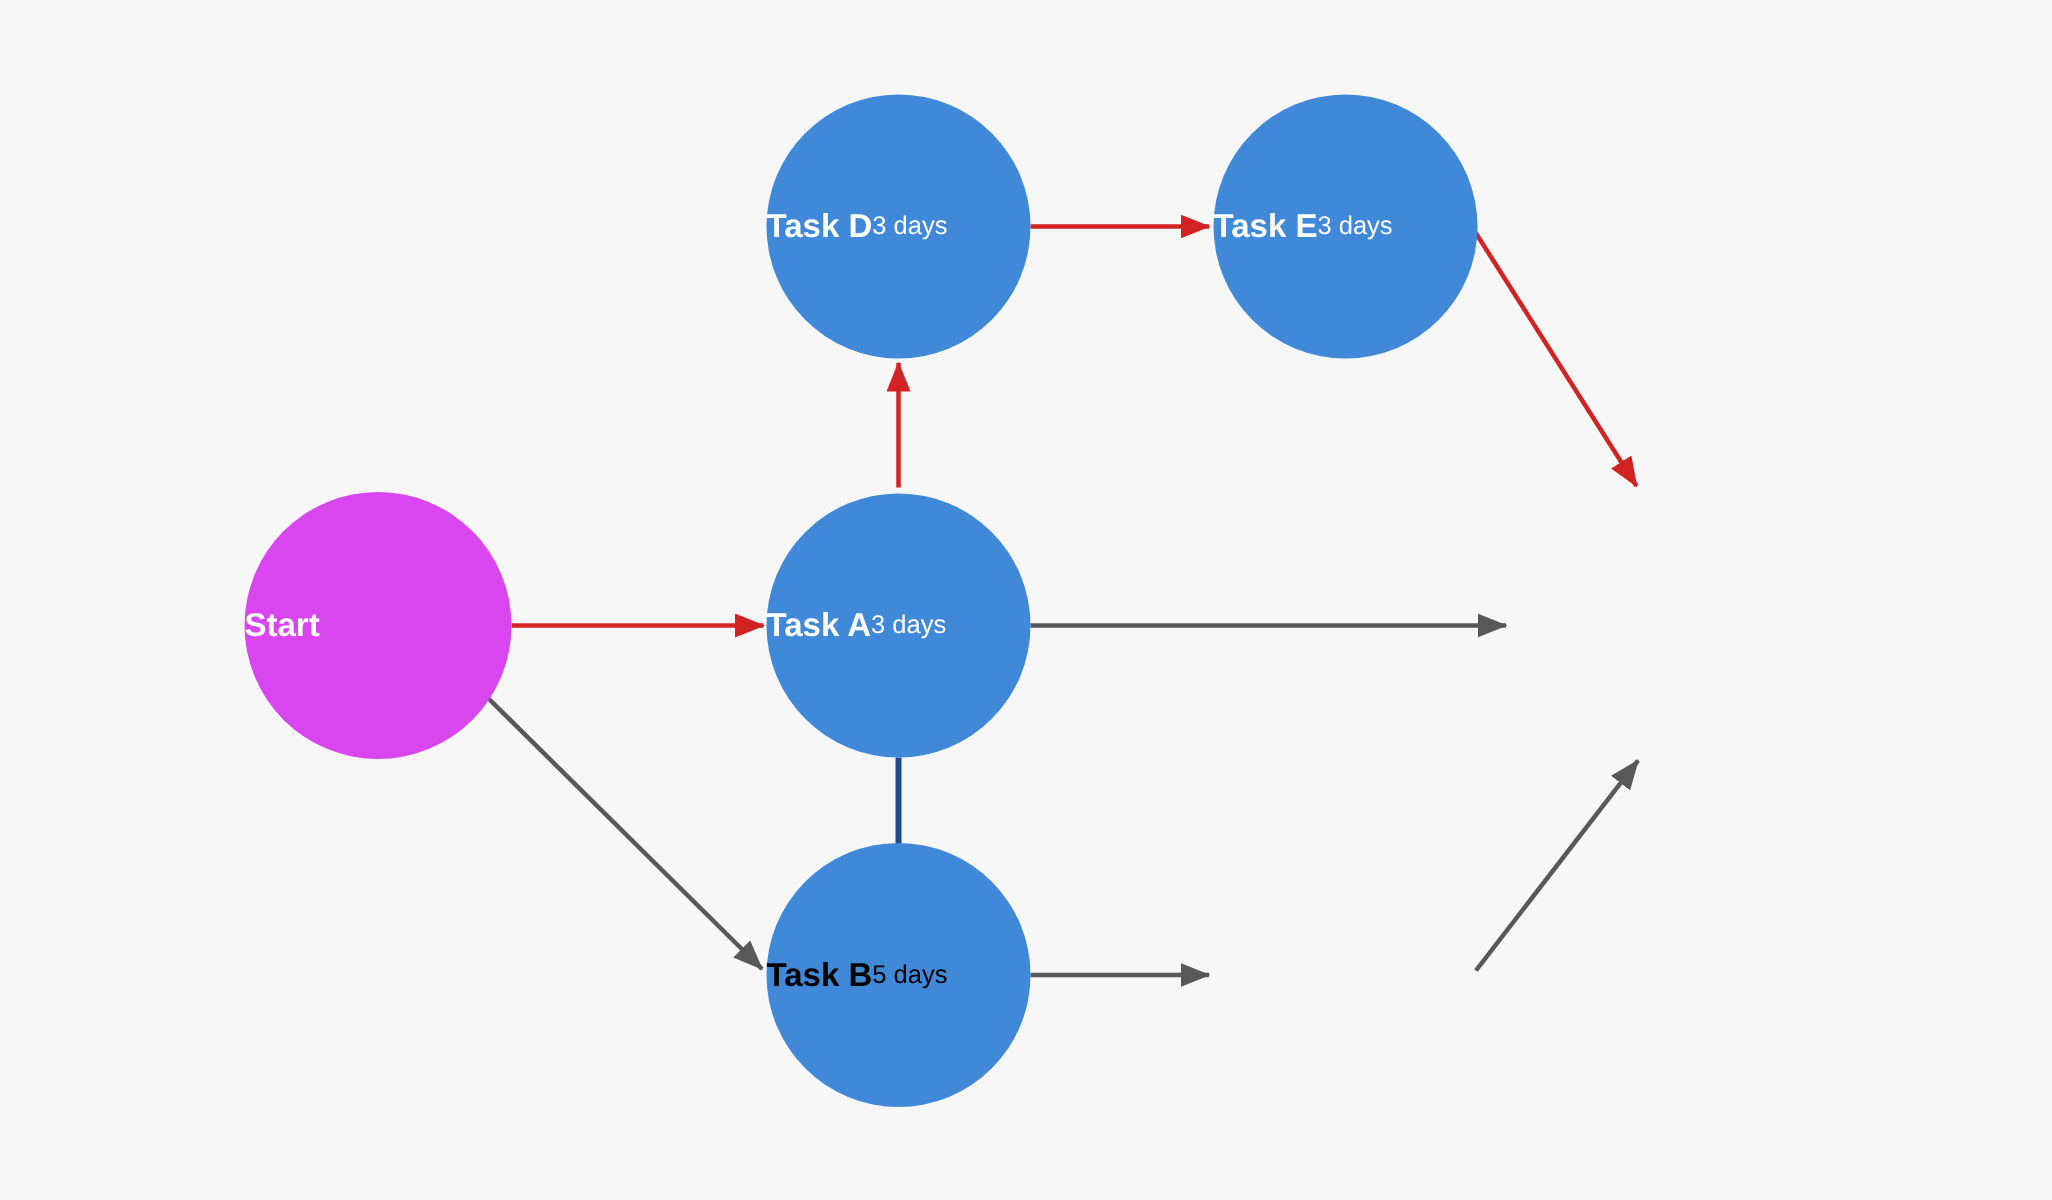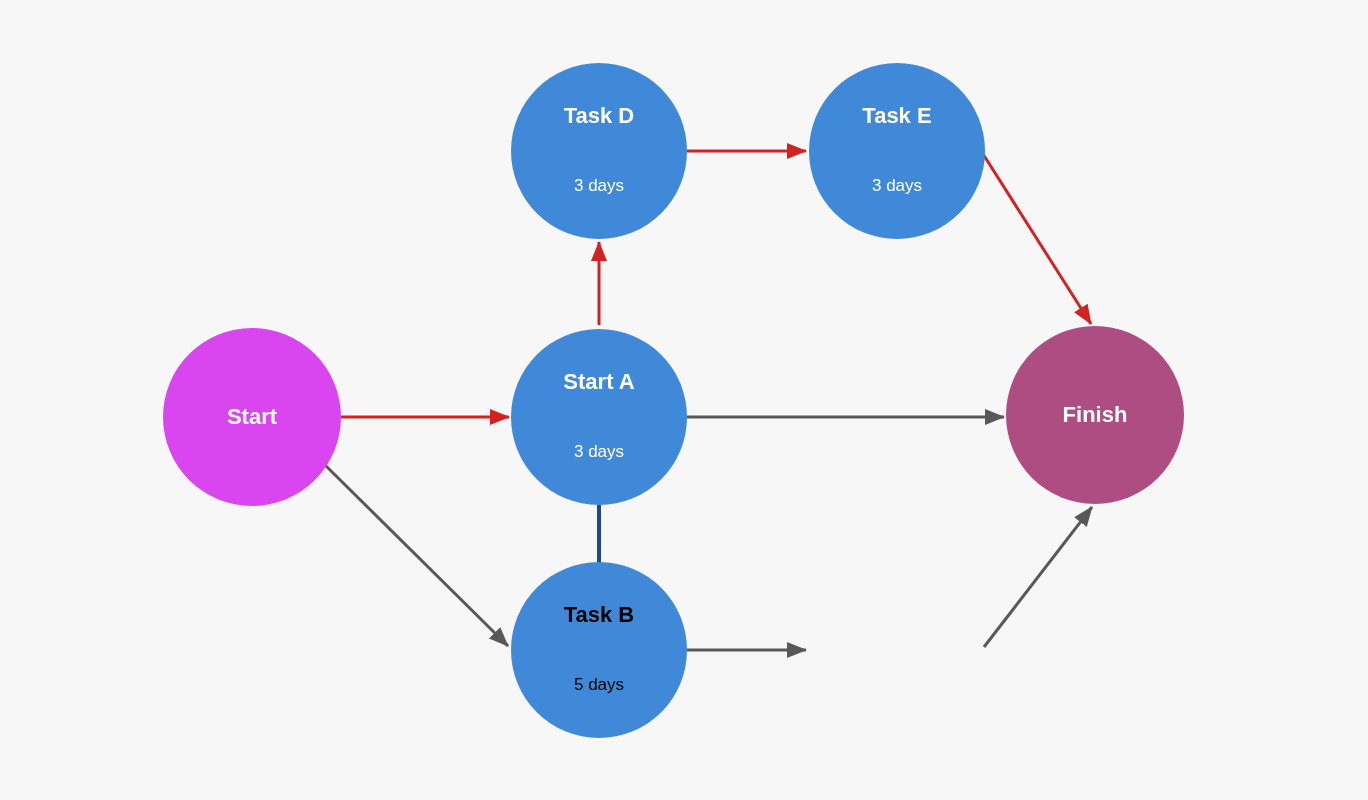--- a/index.html
+++ b/index.html
@@ -12,28 +12,25 @@
   }
   .edges-layer {
     position: absolute;
     left: 0; top: 0;
     width: 1368px; height: 800px;
   }
   .node {
     position: absolute;
     border-radius: 50%;
     display: flex;
-    flex-direction: column;
     align-items: center;
-    justify-content: center;
     color: #ffffff;
     text-align: center;
     line-height: 30px;
     user-select: none;
-    gap: 40px;
   }
   .node .label { font-weight: bold; font-size: 22px; }
   .node .duration { font-weight: normal; font-size: 17px; }
 </style>
 </head>
 <body>
 
 <div class="canvas" style="background: rgb(247, 247, 247);">
 
   <svg class="edges-layer" id="edges-svg" width="1368" height="800" viewBox="0 0 1368 800" xmlns="http://www.w3.org/2000/svg">
@@ -55,38 +52,34 @@
       <line x1="687" y1="650" x2="806" y2="650" stroke="#585858" stroke-width="3" marker-end="url(#arrow-normal)"></line>
       <line x1="984" y1="647" x2="1092" y2="507" stroke="#585858" stroke-width="3" marker-end="url(#arrow-normal)"></line>
     </svg>
 
   <div class="node" style="left: 163px; top: 328px; width: 178px; height: 178px; background: #d946ef; color: rgb(255, 255, 255);">
     <span class="label">Start</span>
 
   </div>
 
   <div class="node" style="left: 511px; top: 329px; width: 176px; height: 176px; background: rgb(64, 137, 216); color: rgb(255, 255, 255);">
-    <span class="label">Start A</span>
+    <span class="label">Task A</span>
     <span class="duration">3 days</span>
   </div>
 
   <div class="node" style="left: 511px; top: 562px; width: 176px; height: 176px; background: rgb(64, 137, 216); color: #000000;">
     <span class="label">Task B</span>
     <span class="duration">5 days</span>
   </div>
 
 
   <div class="node" style="left: 511px; top: 63px; width: 176px; height: 176px; background: rgb(64, 137, 216); color: rgb(255, 255, 255);">
     <span class="label">Task D</span>
     <span class="duration">3 days</span>
   </div>
 
   <div class="node" style="left: 809px; top: 63px; width: 176px; height: 176px; background: rgb(64, 137, 216); color: #ffffff;">
     <span class="label">Task E</span>
     <span class="duration">3 days</span>
   </div>
 
-  <div class="node" style="left: 1006px; top: 326px; width: 178px; height: 178px; background: rgb(173, 77, 130); color: rgb(255, 255, 255);">
-    <span class="label">Finish</span>
-
-  </div>
 
 </div>
 
 </body></html>

